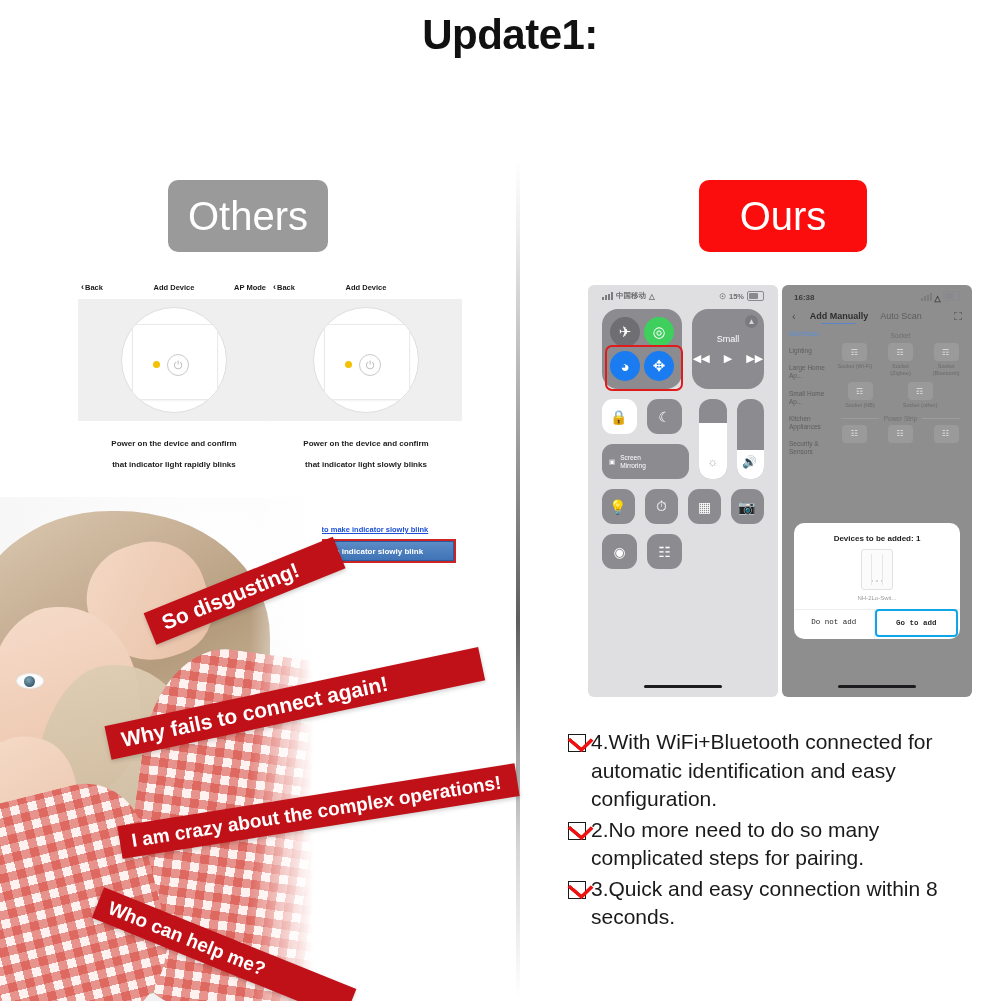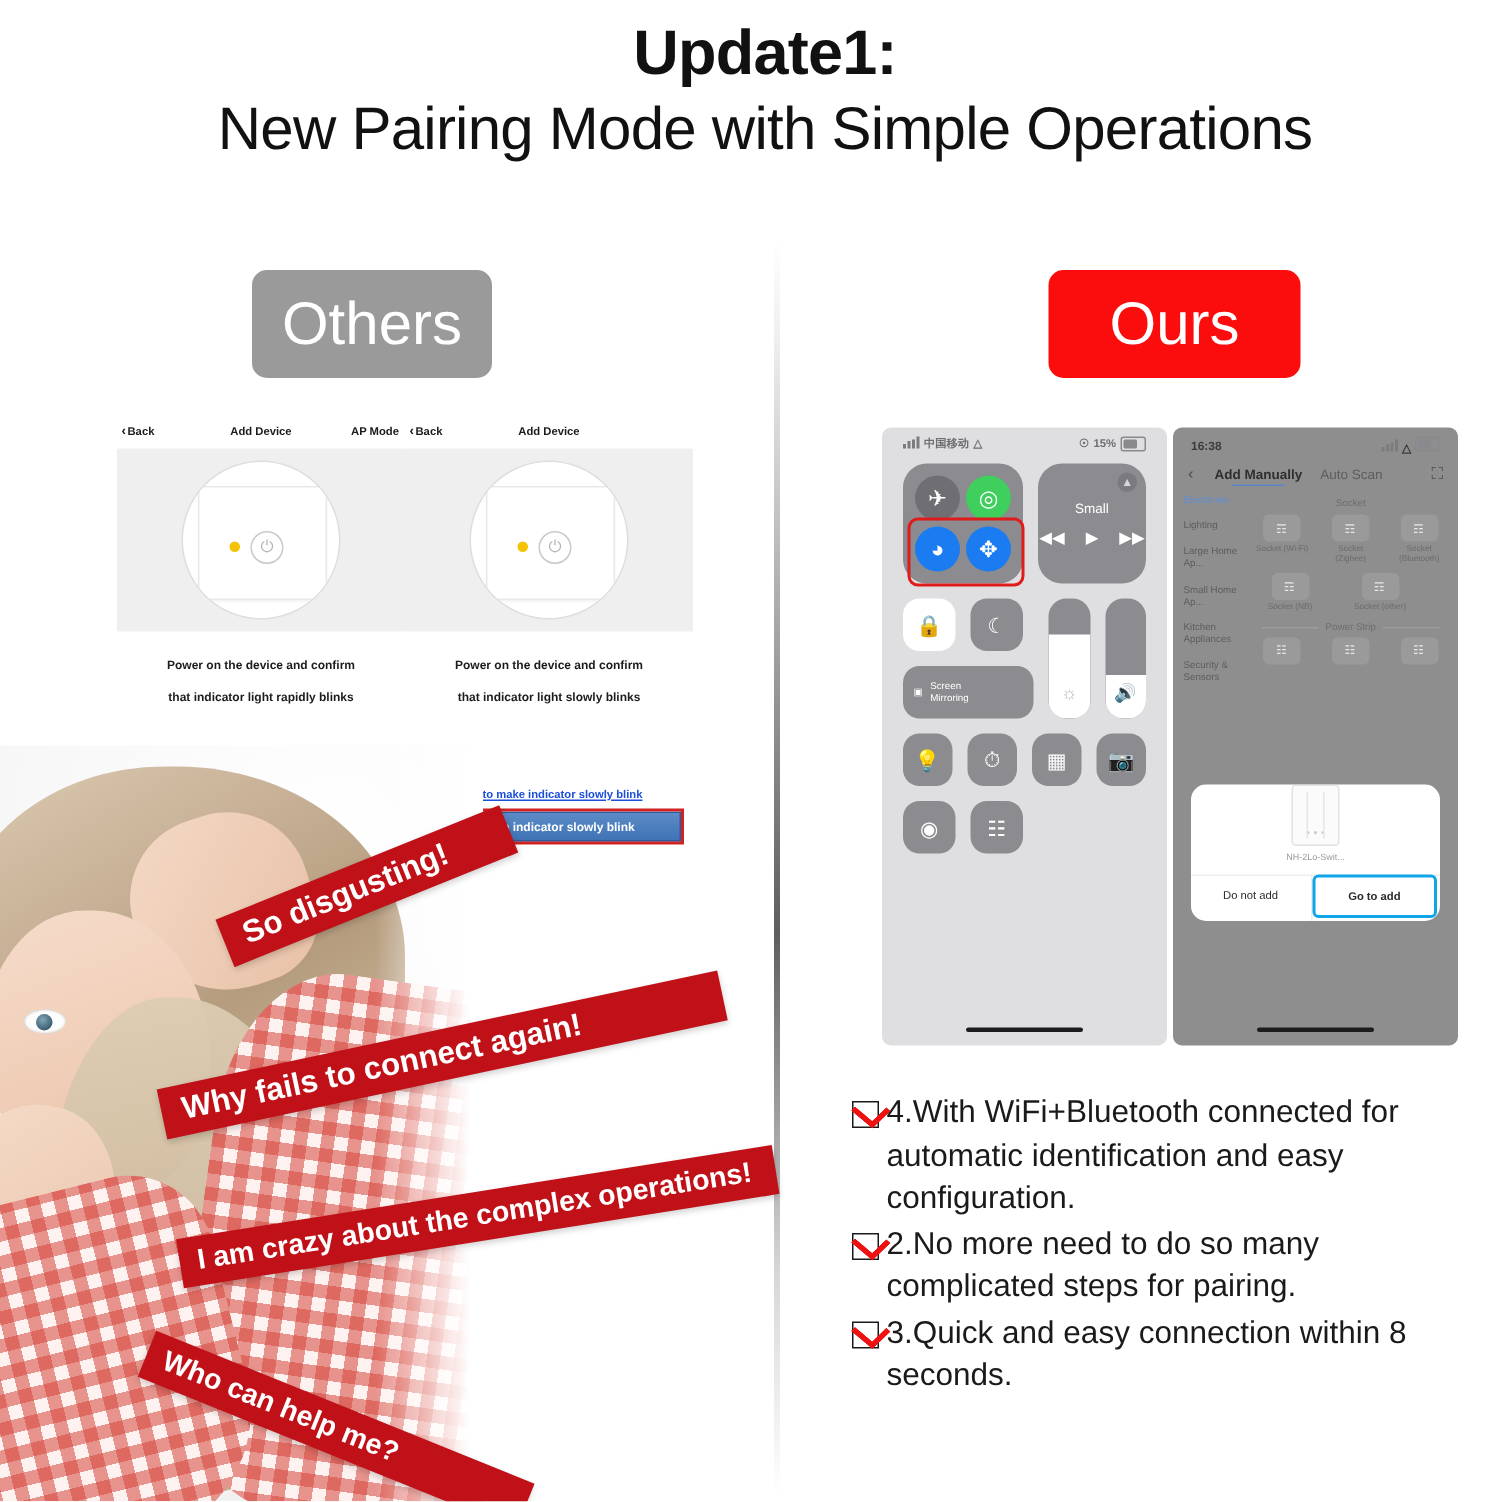--- a/index.html
+++ b/index.html
@@ -109,21 +109,21 @@
   
   .right-panel{position:absolute;left:520px;top:265px;width:481px;height:736px;}
 
   .phone{position:absolute;top:20px;width:190px;height:412px;border-radius:6px;overflow:hidden;}
   .phone-cc{left:68px;background:#dfdfe1;}
   .phone-app{left:262px;background:#8e8e8e;}
 
   
   .cc-status{display:flex;align-items:center;justify-content:space-between;
      padding:6px 14px 0 14px;font-size:7.5px;color:#6e6e72;font-weight:bold;}
-  .cc-status .l,.cc-status .r{display:flex;align-items:flex-start;gap:3px;}
+  .cc-status .l,.cc-status .r{display:flex;align-items:center;gap:3px;}
   .bars{display:inline-block;width:11px;height:8px;position:relative;}
   .bars i{position:absolute;bottom:0;width:2px;background:#7c7c80;}
   .bars i:nth-child(1){left:0;height:3px}.bars i:nth-child(2){left:3px;height:5px}
   .bars i:nth-child(3){left:6px;height:6.5px}.bars i:nth-child(4){left:9px;height:8px}
   .batt{display:inline-block;width:15px;height:8px;border:1px solid #8a8a8e;border-radius:2px;position:relative;}
   .batt:after{content:"";position:absolute;left:1px;top:1px;bottom:1px;width:9px;background:#8a8a8e;border-radius:1px;}
 
   .cc-grid{padding:8px 14px 0 14px;}
   .cc-row1{display:flex;gap:10px;}
   .cc-conn{width:80px;height:80px;background:#8b8b90;border-radius:16px;position:relative;}
@@ -184,42 +184,41 @@
 
   .ap-dialog{position:absolute;left:12px;right:12px;top:238px;background:#fff;border-radius:10px;overflow:hidden;}
   .ap-dlg-title{text-align:center;font-size:8px;font-weight:bold;color:#1c1c1c;padding:11px 0 6px 0;}
   .ap-dlg-dev{display:flex;flex-direction:column;align-items:center;padding-bottom:8px;}
   .ap-dlg-img{width:30px;height:32px;border:1px solid #e2e2e2;border-radius:3px;background:#fbfbfb;
      display:flex;align-items:flex-end;justify-content:center;gap:3px;padding-bottom:7px;position:relative;}
   .ap-dlg-img:before{content:"";position:absolute;left:9px;top:4px;bottom:4px;width:1px;background:#e6e6e6;}
   .ap-dlg-img:after{content:"";position:absolute;right:9px;top:4px;bottom:4px;width:1px;background:#e6e6e6;}
   .ap-dlg-img i{width:2px;height:2px;border-radius:50%;background:#c9c9c9;display:block;}
   .ap-dlg-name{font-size:6px;color:#9a9a9a;margin-top:5px;}
-  .ap-dlg-btns{display:flex;border-top:1px solid #eee;}
+  .ap-dlg-btns{display:flex;border-top:1px solid #eee;font-family:Liberation Mono, monospace;}
   .ap-dlg-btn{flex:1;text-align:center;font-size:7.5px;color:#2a2a2a;padding:8px 0;}
   .ap-dlg-btn.primary{font-weight:bold;border:2px solid #0ea5e9;border-radius:4px;margin:-1px 2px 2px 0;}
   .ap-dlg-sep{width:1px;background:#eee;}
 
   
   .bullets{position:absolute;left:568px;top:728px;width:425px;}
   .bullet{display:flex;align-items:flex-start;gap:5px;margin-bottom:2px;}
   .chk{flex:0 0 auto;width:16px;height:16px;border:1.5px solid #1a1a1a;position:relative;margin-top:6px;}
   .chk:after{content:"";position:absolute;left:2px;top:-3px;width:15px;height:13px;
      border-right:4px solid #ee1111;border-bottom:4px solid #ee1111;
      transform:rotate(40deg) skewX(-6deg);border-radius:1px;}
   .btext{font-size:21px;color:#1a1a1a;line-height:1.36;}
 </style>
 </head>
 <body>
 
 <div class="page">
 
   <div class="header">
     <div class="h-line1">Update1:</div>
-    <div class="h-line2">New Pairing Mode with Simple Operations</div>
   </div>
 
   <div class="badge badge-others">
     <span>Others</span>
   </div>
   <div class="badge badge-ours">
     <span>Ours</span>
   </div>
 
   <div class="divider"></div>
@@ -443,20 +442,21 @@
                 <div class="ap-icon">☷</div>
               </div>
             <div class="ap-card">
                 <div class="ap-icon">☷</div>
               </div>
           </div>
         </div>
       </div>
 
       <div class="ap-dialog">
+        <div class="ap-dlg-title">Devices to be added: 1</div>
         <div class="ap-dlg-dev">
           <div class="ap-dlg-img">
               <i></i>
               <i></i>
               <i></i>
             </div>
           <div class="ap-dlg-name">NH-2Lo-Swit...</div>
         </div>
         <div class="ap-dlg-btns">
           <div class="ap-dlg-btn">Do not add</div>

